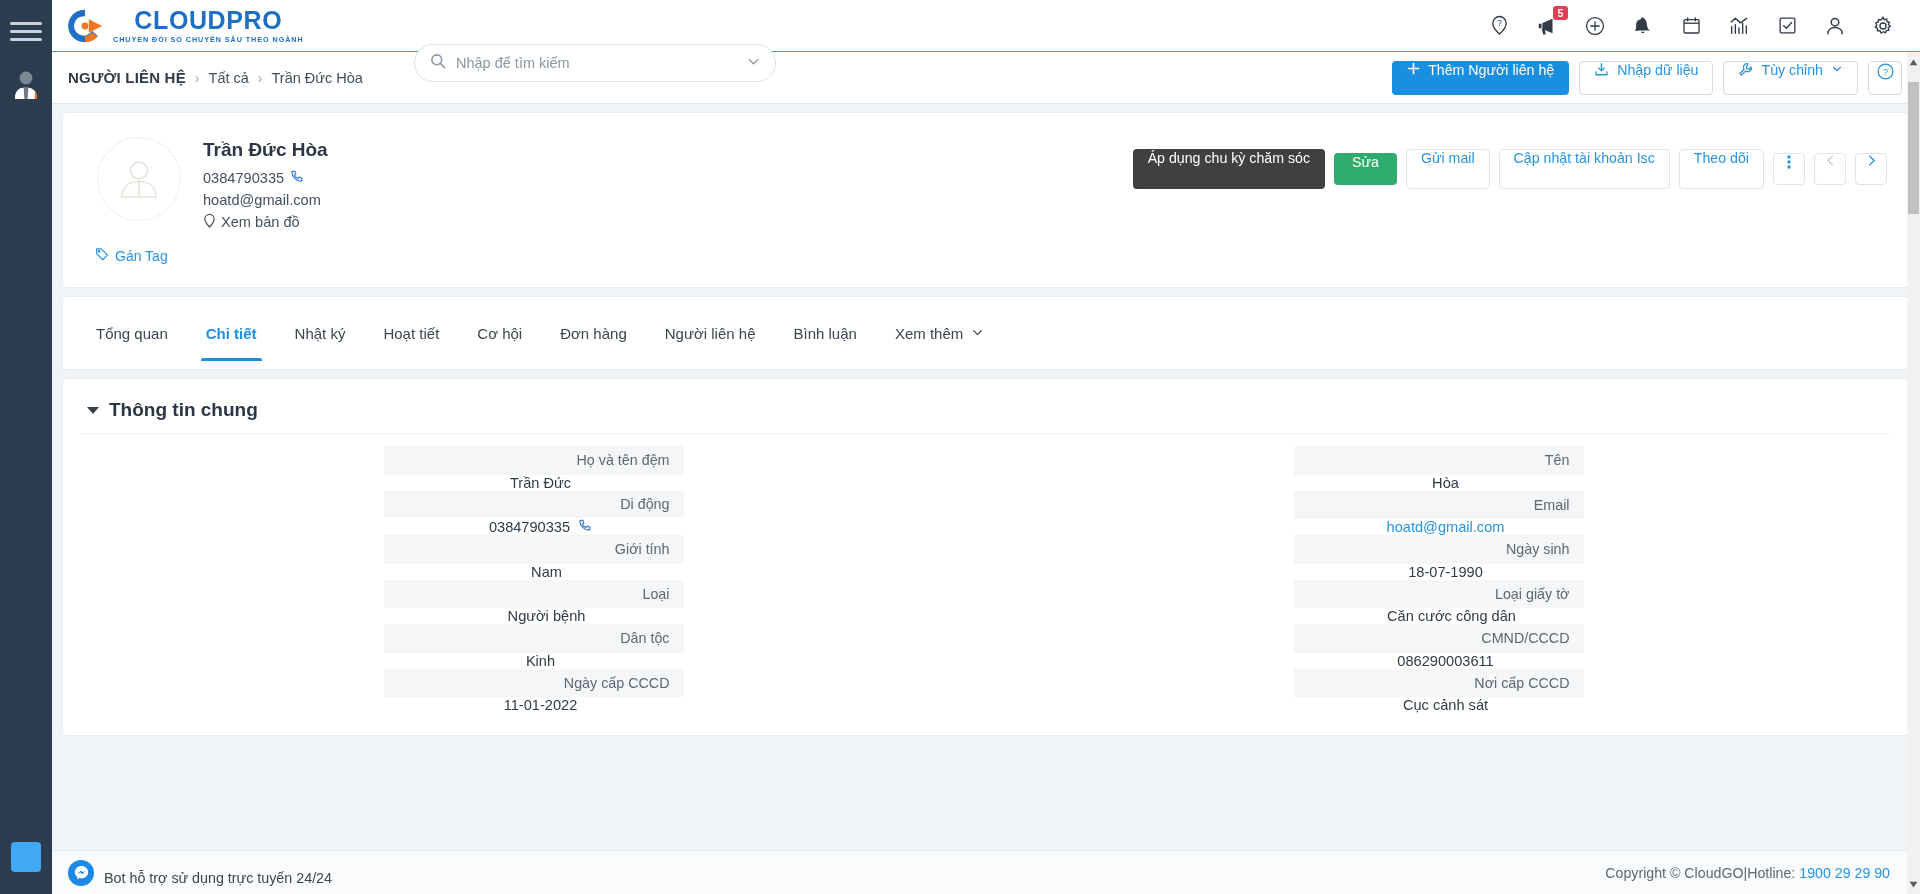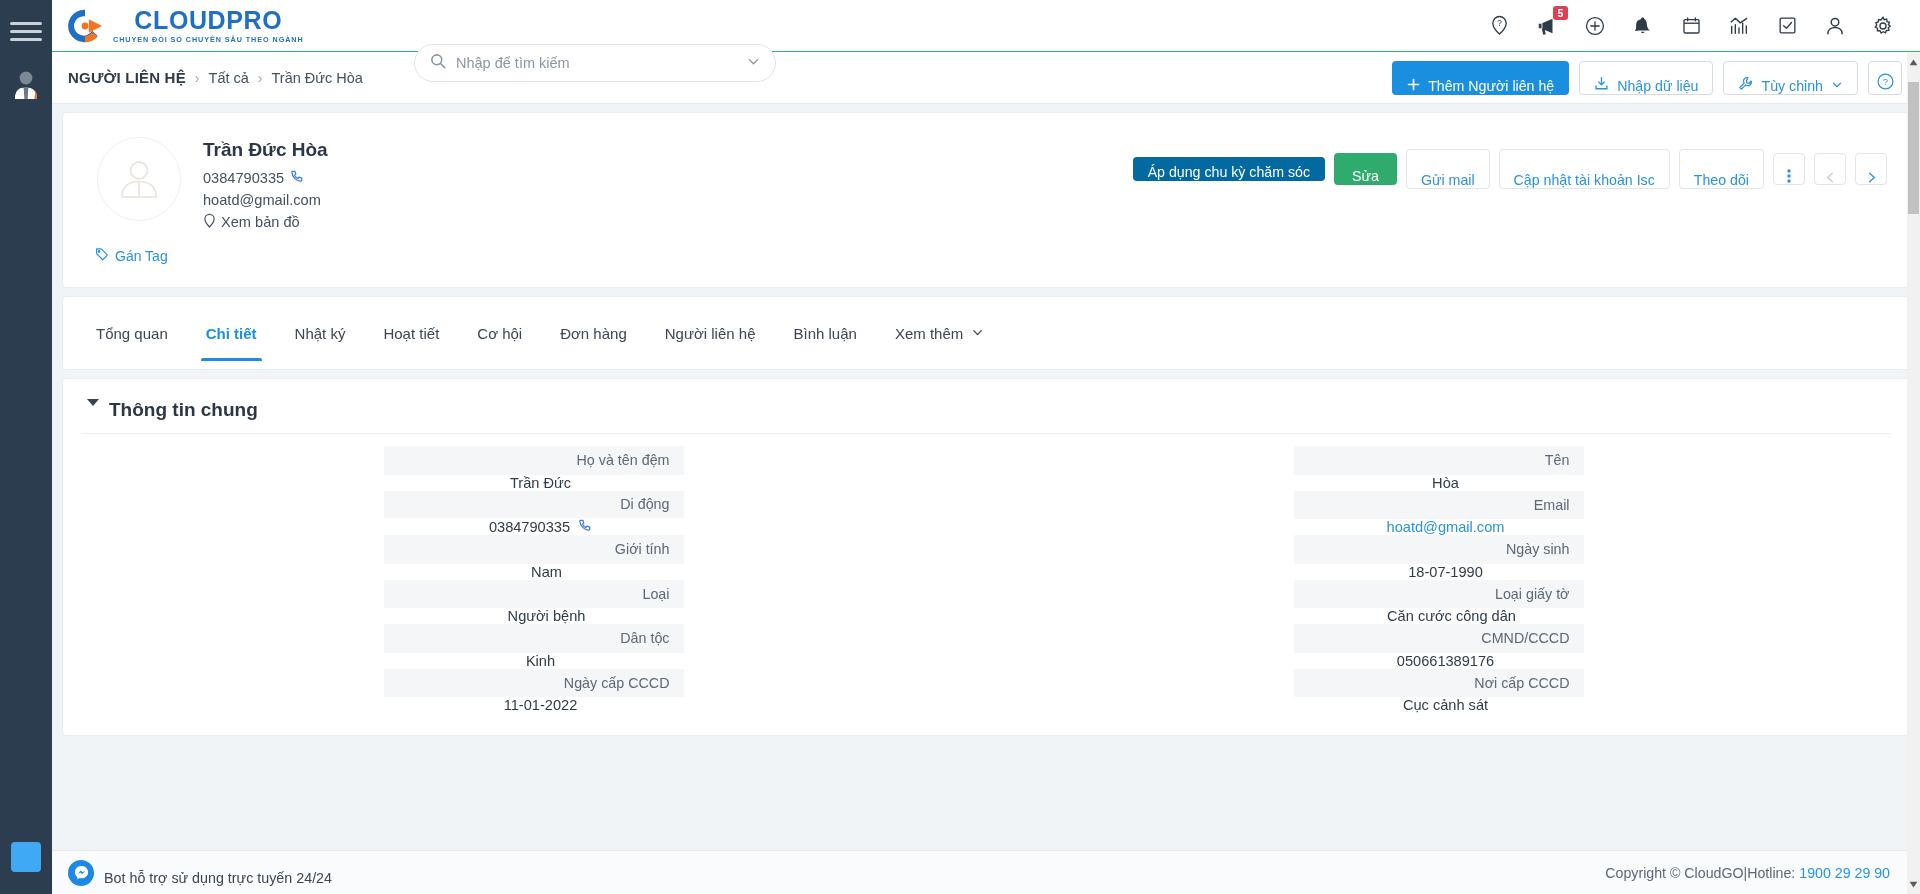--- a/index.html
+++ b/index.html
@@ -59,21 +59,21 @@
   .crumbbar {
     height: 52px; min-height: 52px; background:#fff; border-bottom: 1px solid #e6eaee;
     display:flex; align-items:center; padding: 0 18px 0 16px; gap: 9px;
   }
   .crumb-root { font-size:15px; color:#2f3b47; font-weight:600; letter-spacing:.2px;}
   .crumb-sep { color:#9aa5b1; font-size:14px; }
   .crumb-item { font-size:14.5px; color:#41505e; }
   .crumb-actions { margin-left:auto; display:flex; align-items:center; gap:10px;}
 
   .btn {
-    height: 34px; border-radius:4px; display:inline-flex; align-items:flex-end; justify-content:center;
+    height: 34px; border-radius:4px; display:inline-flex; align-items:flex-start; justify-content:center;
     gap: 8px; padding: 0 14px; font-size: 14.2px; cursor:pointer; white-space:nowrap;
     border: 1px solid transparent; font-family:"Liberation Sans", sans-serif;
   }
   .btn-primary { background:#1a8fe0; color:#fff; }
   .btn-outline { background:#fff; color:#2a93dd; border-color:#d4dbe2; }
   .btn-icon-sq { width:34px; padding:0; background:#fff; color:#2a93dd; border:1px solid #d4dbe2;}
 
   
   .content { flex:1; overflow:hidden; background:#f1f4f7; position:relative; }
   .contact-card {
@@ -85,21 +85,21 @@
     width: 84px; height:84px; border-radius:50%; border:1px solid #edeff2;
     display:flex; align-items:center; justify-content:center; margin-left:14px; margin-top:6px;
   }
   .c-info { padding-top: 8px; }
   .c-name { font-size: 19px; font-weight:700; color:#2b3744; margin-bottom:6px;}
   .c-line { font-size:14.6px; color:#44515f; line-height:22px; display:flex; align-items:center; gap:6px;}
   .c-map { font-size:14.6px; color:#44515f; display:flex; align-items:center; gap:5px; margin-top:2px;}
   .gan-tag { color:#2a93dd; font-size:14px; display:inline-flex; align-items:center; gap:6px; margin: 16px 0 0 12px; cursor:pointer;}
 
   .c-actions { position:absolute; right: 22px; top: 36px; display:flex; align-items:center; gap: 9px; }
-  .btn-blue2 { background:#0369a1; color:#fff; height:24px; font-size:14.2px;}
+  .btn-blue2 { background:#404040; color:#fff; height:40px; font-size:14.2px;}
   .btn-green { background:#2fab6e; color:#fff; height:32px; font-size:14.2px; padding:0 17px;}
   .btn-wht { background:#fff; color:#2a93dd; border:1px solid #e0e5ea; height:40px; font-size:14.2px;}
   .btn-sq2 { width:32px; height:32px; padding:0; background:#fff; border:1px solid #e0e5ea; color:#2a93dd;}
   .btn-sq2.disabled { color:#c3ccd4; }
 
   
   .tabs-card { background:#fff; margin: 8px 10px 0 10px; border-radius:4px; border:1px solid #e9edf1; }
   .tabs { display:flex; align-items:center; gap: 0; padding: 2px 14px; height: 72px;}
   .tab {
     font-size:15px; color:#3b4插652; padding: 0 19px; height:56px; display:flex; align-items:center;
@@ -109,21 +109,21 @@
   .tab.active::after {
     content:""; position:absolute; left:14px; right:14px; bottom:0; height:3px; background:#1a8fe0; border-radius:2px 2px 0 0;
   }
   .tab .chev { margin-left:8px; }
 
   
   .panel {
     background:#fff; margin: 8px 10px 0 10px; border-radius:4px; border:1px solid #e9edf1;
     padding: 14px 18px 22px 18px;
   }
-  .panel-head { display:flex; align-items:flex-start; gap:10px; padding: 6px 4px 12px 6px; border-bottom:1px solid #eef1f4;}
+  .panel-head { display:flex; align-items:center; gap:10px; padding: 6px 4px 12px 6px; border-bottom:1px solid #eef1f4;}
   .caret { width:0;height:0;border-left:6px solid transparent;border-right:6px solid transparent;border-top:7px solid #39434d; cursor:pointer;}
   .panel-title { font-size:19px; font-weight:700; color:#2b3744; }
 
   .grid { display:grid; grid-template-columns: 1fr 1fr; margin-top: 12px; }
   .col { }
   .frow { display:flex; align-items:center; height: 44.5px; flex-direction: column; }
   .flabel {
     width: 300px; text-align:right; padding-right: 14px; font-size:14.3px; color:#5d6874;
     background:#f4f6f8; height:44.5px; display:flex; align-items:center; justify-content:flex-end;
   }
@@ -471,21 +471,21 @@
             <div class="frow">
               <div class="flabel">Ngày sinh</div>
               <div class="fvalue">18-07-1990</div>
             </div>
             <div class="frow">
               <div class="flabel">Loại giấy tờ</div>
               <div class="fvalue indent">Căn cước công dân</div>
             </div>
             <div class="frow">
               <div class="flabel">CMND/CCCD</div>
-              <div class="fvalue">050661389176</div>
+              <div class="fvalue">086290003611</div>
             </div>
             <div class="frow">
               <div class="flabel">Nơi cấp CCCD</div>
               <div class="fvalue">Cục cảnh sát</div>
             </div>
           </div>
         </div>
       </div>
     </div>
 

